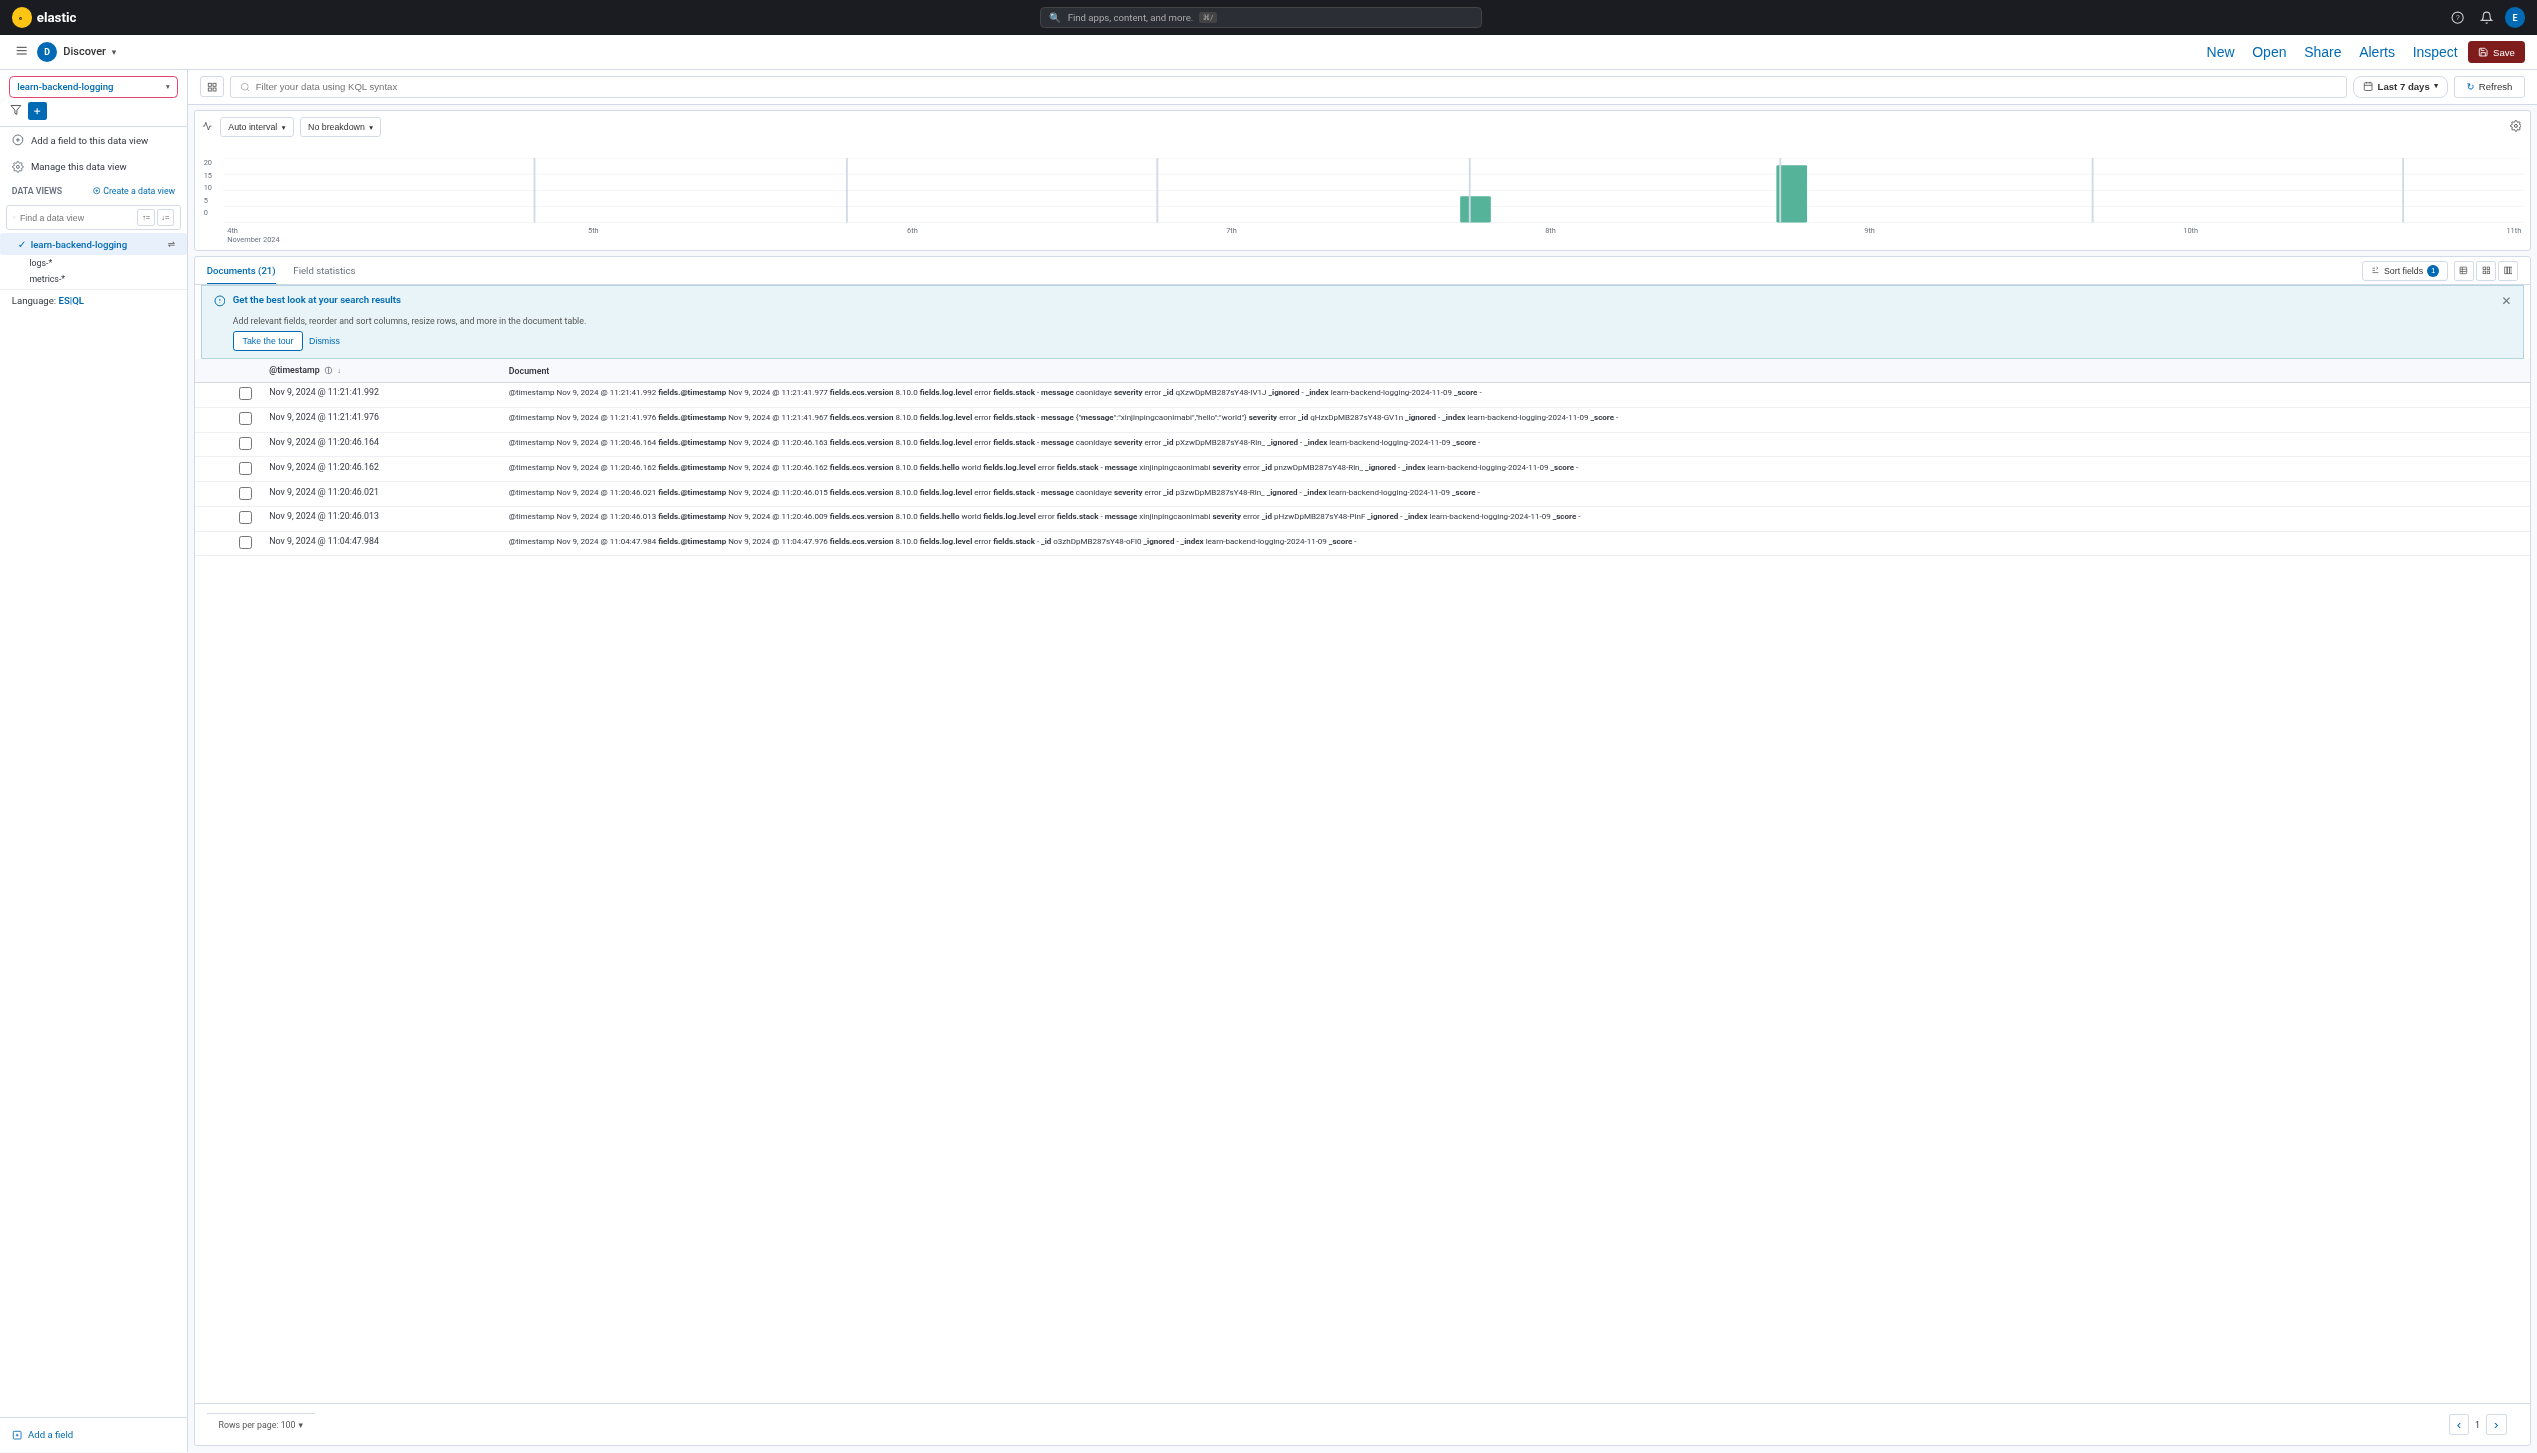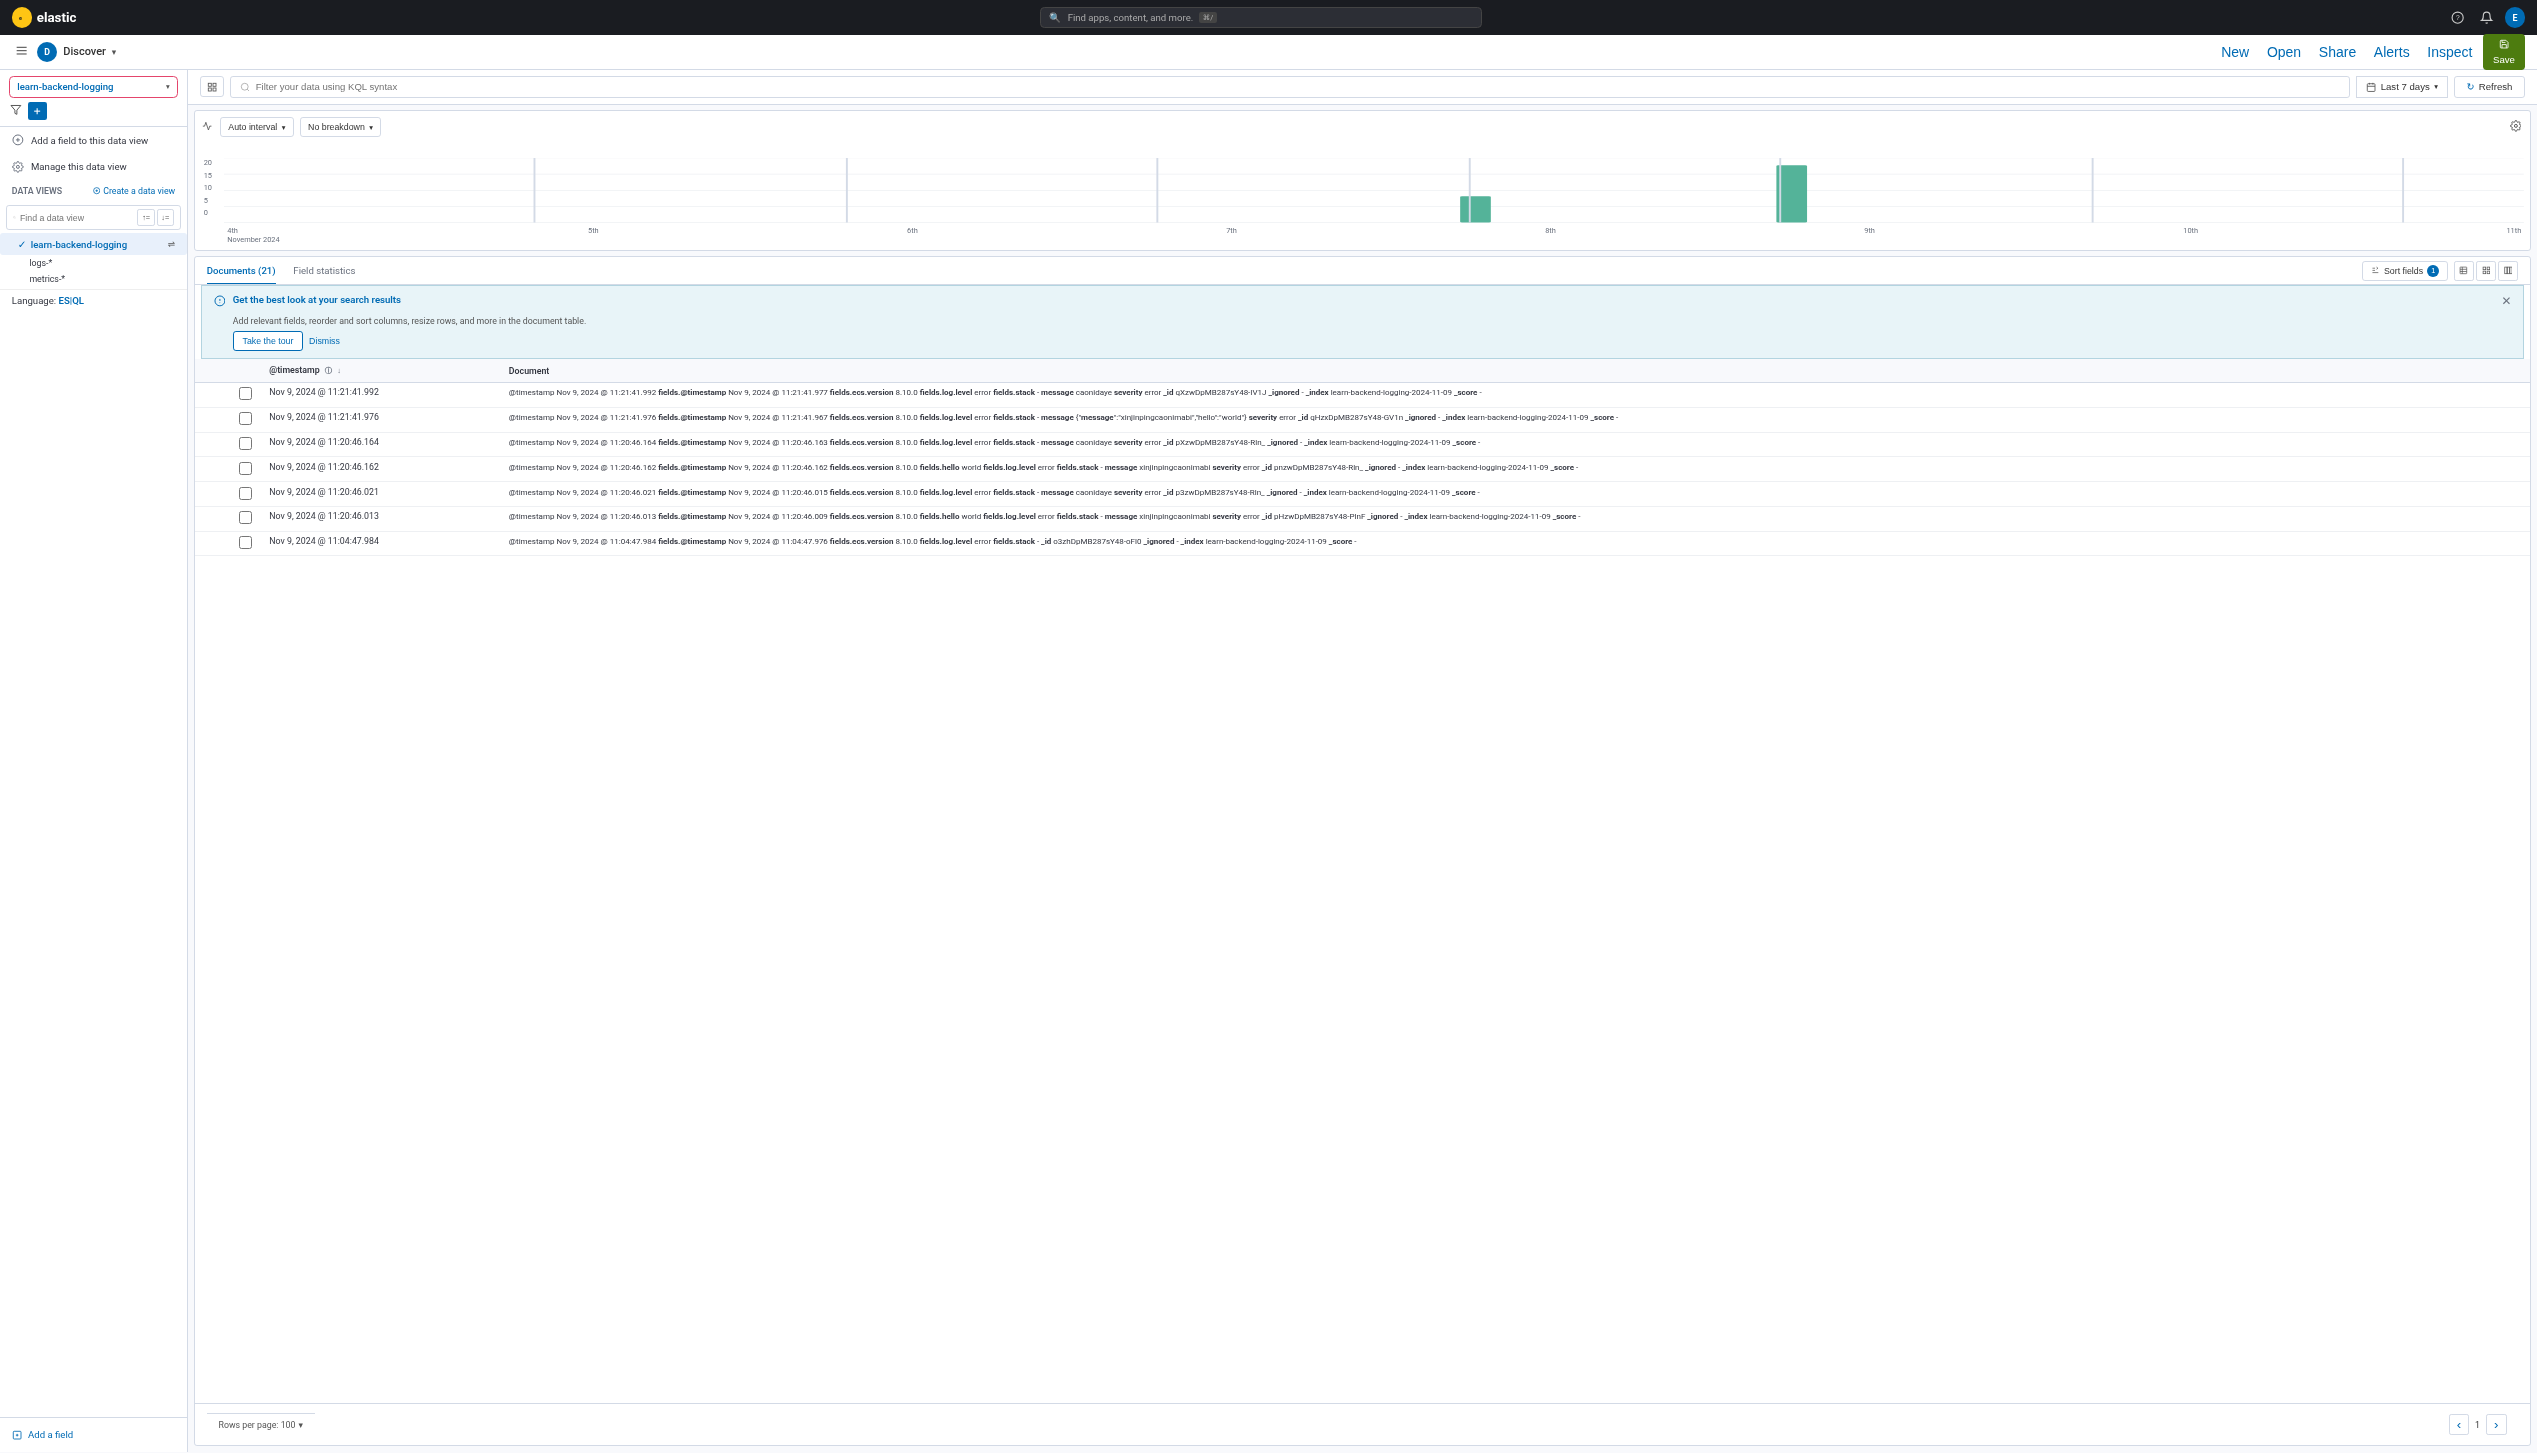--- a/index.html
+++ b/index.html
@@ -25,21 +25,21 @@
       display: flex; align-items: center; justify-content: space-between;
       background: #fff; border-bottom: 0.7px solid #d3dae6; height: 35px; padding: 0 11.8px;
     }
     .second-nav-left { display: flex; align-items: center; gap: 5.9px; }
     .hamburger-btn { background: none; border: none; cursor: pointer; color: #555; padding: 2.9px; border-radius: 2.9px; }
     .d-badge { width: 20.6px; height: 20.6px; background: #006BB4; border-radius: 50%; display: flex; align-items: center; justify-content: center; color: #fff; font-size: 8.8px; font-weight: 700; cursor: pointer; }
     .discover-label { font-size: 11px; font-weight: 500; color: #333; cursor: pointer; }
     .chevron-down { color: #555; cursor: pointer; font-size: 8.8px; }
     .second-nav-right { display: flex; align-items: center; gap: 2.9px; }
     .nav-text-btn { background: none; border: none; color: #006BB4; cursor: pointer; padding: 4.4px 7.4px; font-size: 14px; border-radius: 2.9px; }
-    .save-btn { background: #4d7c0f; color: #fff; border: none; border-radius: 3.7px; padding: 5.2px 10.3px; font-size: 9.6px; cursor: pointer; display: flex; align-items: center; gap: 4.4px; flex-direction: column; }
+    .save-btn { background: #7f1d1d; color: #fff; border: none; border-radius: 3.7px; padding: 5.2px 10.3px; font-size: 9.6px; cursor: pointer; display: flex; align-items: center; gap: 4.4px; }
 
     
     .main-layout { display: flex; height: calc(100vh - 71px); overflow: hidden; }
 
     
     .sidebar { width: 188px; background: #fff; border-right: 0.7px solid #d3dae6; display: flex; flex-direction: column; overflow-y: auto; }
     .sidebar-item { display: flex; align-items: center; gap: 7.4px; padding: 7.4px 11.8px; cursor: pointer; color: #343741; font-size: 9.6px; }
     .sidebar-item svg { color: #69707d; flex-shrink: 0; }
     .data-views-header { display: flex; align-items: center; justify-content: space-between; padding: 5.9px 11.8px; }
     .data-views-title { font-size: 8.8px; font-weight: 600; color: #69707d; text-transform: uppercase; }
@@ -63,21 +63,21 @@
     .sidebar-bottom { margin-top: auto; padding: 8.8px 11.8px; border-top: 0.7px solid #d3dae6; }
     .add-field-btn { display: flex; align-items: center; gap: 5.9px; color: #006BB4; font-size: 9.6px; cursor: pointer; padding: 2.9px 0; }
 
     
     .content-area { flex: 1; display: flex; flex-direction: column; overflow: hidden; background: #f8f9fc; }
 
     
     .filter-bar { display: flex; align-items: center; gap: 5.9px; padding: 5.9px 11.8px; background: #fff; border-bottom: 0.7px solid #d3dae6; }
     .filter-input-wrap { flex: 1; display: flex; align-items: center; gap: 5.9px; border: 0.7px solid #d3dae6; border-radius: 2.9px; padding: 4.4px 8.8px; background: #fff; }
     .filter-input { border: none; outline: none; font-size: 9.6px; flex: 1; color: #555; background: transparent; }
-    .time-picker-btn { display: flex; align-items: center; gap: 4.4px; border: 0.7px solid #d3dae6; border-radius: 0; padding: 4.4px 8.8px; background: #fff; cursor: pointer; font-size: 9.6px; color: #333; white-space: nowrap; }
+    .time-picker-btn { display: flex; align-items: flex-start; gap: 4.4px; border: 0.7px solid #d3dae6; border-radius: 8px; padding: 4.4px 8.8px; background: #fff; cursor: pointer; font-size: 9.6px; color: #333; white-space: nowrap; font-weight: bold; }
     .refresh-btn { display: flex; align-items: center; gap: 4.4px; border: 0.7px solid #d3dae6; border-radius: 2.9px; padding: 4.4px 11.8px; background: #fff; cursor: pointer; font-size: 9.6px; color: #333; font-weight: 500; }
     .refresh-btn .refresh-icon { color: #006BB4; }
 
     
     .chart-section { background: #fff; margin: 5.9px; border-radius: 2.9px; border: 0.7px solid #d3dae6; padding: 5.9px; }
     .chart-btn { display: flex; align-items: center; gap: 4.4px; border: 0.7px solid #d3dae6; border-radius: 2.9px; padding: 3.7px 7.4px; background: #fff; cursor: pointer; font-size: 8.8px; color: #333; }
     .chart-btn .chevron { font-size: 7.4px; }
     .chart-settings-btn { margin-left: auto; background: none; border: none; cursor: pointer; color: #555; padding: 2.9px; }
     .chart-y-axis { position: absolute; left: 0; top: 0; height: 59px; display: flex; flex-direction: column; justify-content: space-between; font-size: 7.4px; color: #69707d; padding: 0 2.9px; }
     .chart-x-labels { display: flex; justify-content: space-between; font-size: 7.4px; color: #69707d; margin-top: 1.5px; padding: 0 2.9px; }

